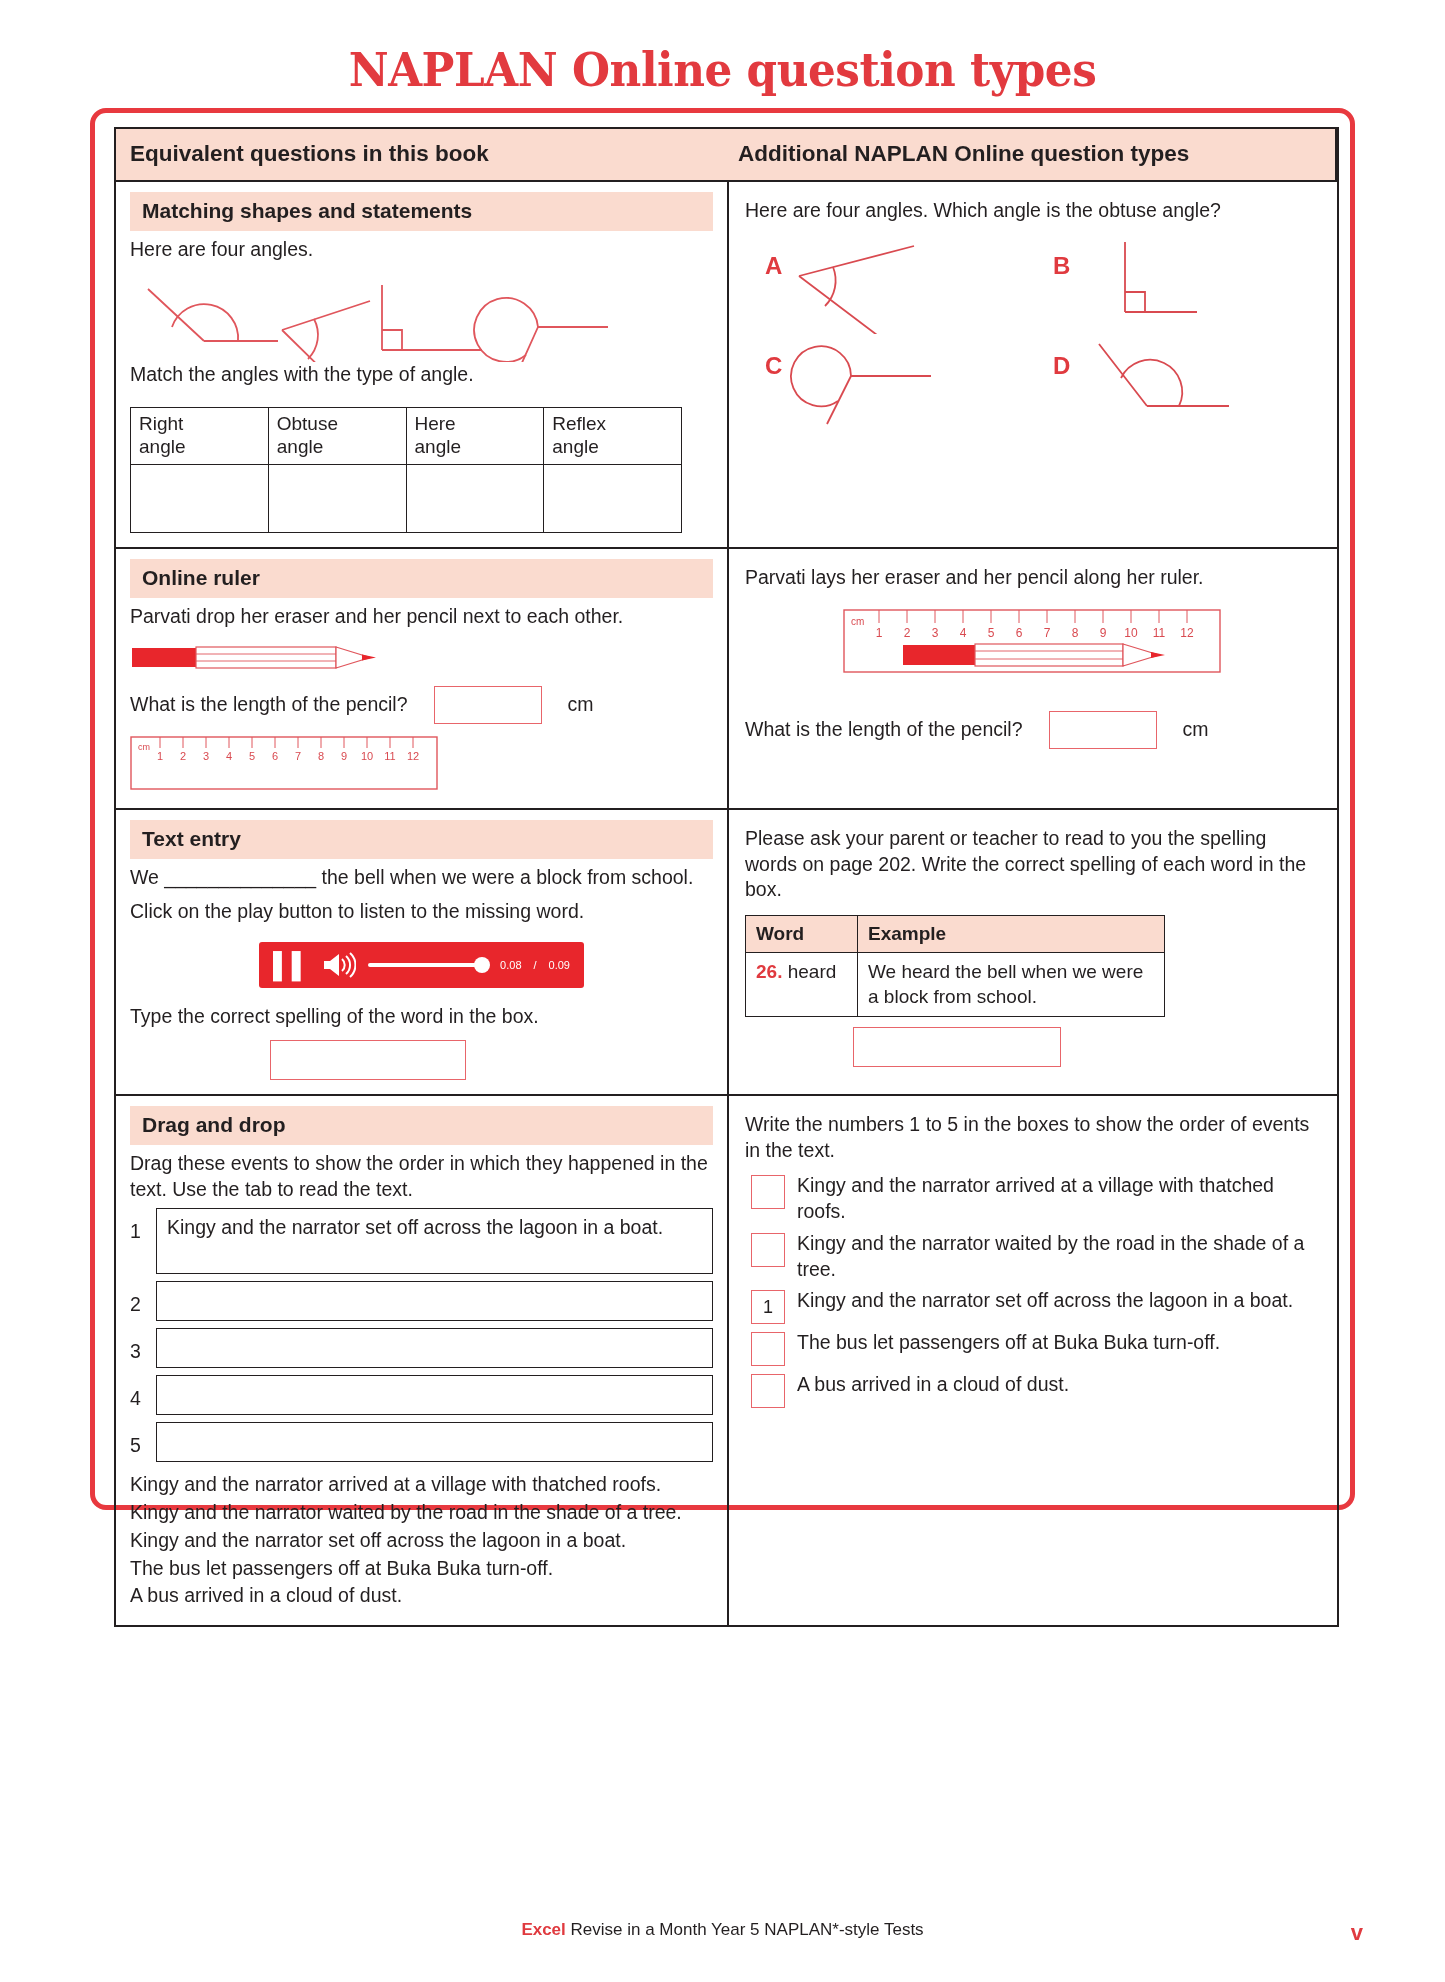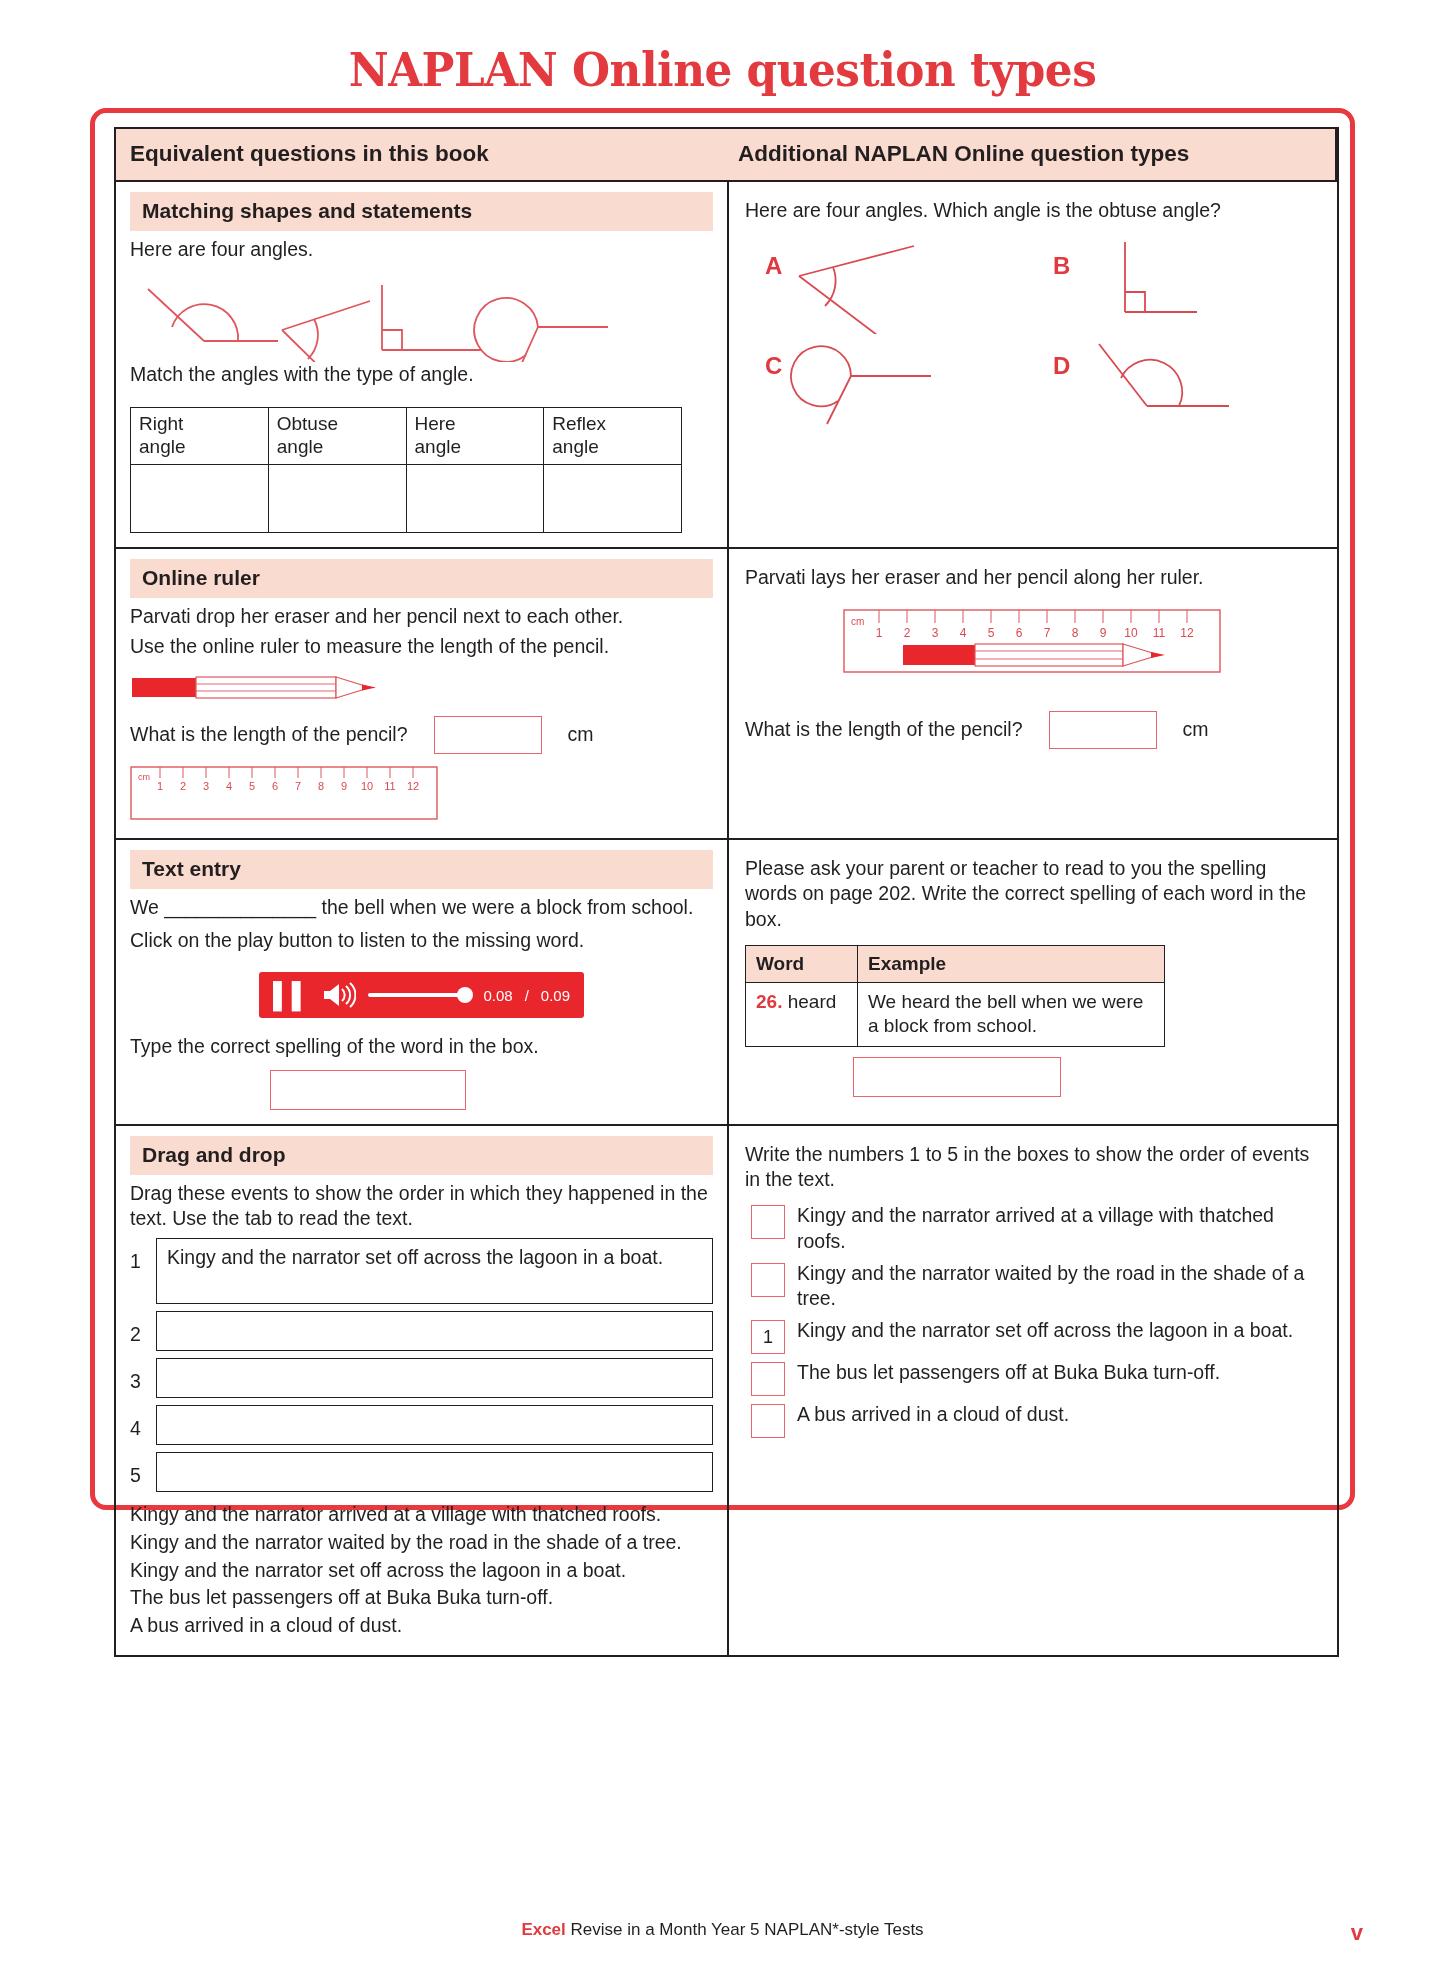--- a/index.html
+++ b/index.html
@@ -80,21 +80,21 @@
   .pencil-wrap { text-align: center; margin: 12px 0 10px 0; }
   .ruler-wrap { text-align: center; margin: 12px 0 2px 0; }
   .player {
     background: #e8262c; border-radius: 3px;
     width: 325px; height: 46px; margin: 18px auto 0 auto;
     display: flex; align-items: center; padding: 0 14px; gap: 12px;
   }
   .player .pause { color:#fff; font-size: 25px; font-weight: bold; letter-spacing:1px; line-height:1; }
   .player .track { flex: 1; height: 4px; background:#fff; border-radius:2px; position: relative; }
   .player .knob { position:absolute; right:-2px; top:-6px; width:16px; height:16px; background:#fff; border-radius:50%; }
-  .player .time { color:#fff; font-size: 15px; white-space: nowrap; }
+  .player .time { color:#fff; font-size: 11px; white-space: nowrap; }
   .text-input-box { border: 1.6px solid #e8656a; width: 196px; height: 40px; margin: 10px 0 0 140px; }
   .text-input-box.r { margin: 10px 0 0 108px; width: 208px; }
   .wordtable { border-collapse: collapse; width: 420px; margin-top: 12px; }
   .wordtable th {
     background: #fadbcf; border: 1.6px solid #231f20; text-align: left;
     font-size: 19px; padding: 7px 10px; color:#231f20;
   }
   .wordtable td { border: 1.6px solid #231f20; font-size: 19px; padding: 7px 10px; line-height:1.3; color:#231f20; vertical-align: top;}
   .wordtable td.num { width: 112px; }
   .wordnum { color: #e03a3f; font-weight: bold; }
@@ -230,21 +230,20 @@
             </div>
           </div>
         </div>
       </div>
     </div>
 
     <div class="body-row">
       <div class="cell-l">
         <div class="sub-banner">Online ruler</div>
         <p class="t">Parvati drop her eraser and her pencil next to each other.</p>
-        <p class="t">Use the online ruler to measure the length of the pencil.</p>
 
         <div class="pencil-wrap">
           <svg width="260" height="34" viewBox="0 0 260 34">
             <rect x="2" y="6" width="64" height="19" fill="#e8262c"></rect>
             <rect x="66" y="5" width="140" height="21" fill="#ffffff" stroke="#e0565c" stroke-width="1.2"></rect>
             <line x1="66" y1="12" x2="206" y2="12" stroke="#e0565c" stroke-width="0.9"></line>
             <line x1="66" y1="19" x2="206" y2="19" stroke="#e0565c" stroke-width="0.9"></line>
             <path d="M206 5 L240 15.5 L206 26 Z" fill="#ffffff" stroke="#e0565c" stroke-width="1.2"></path>
             <path d="M232 12.5 L246 15.5 L232 18.5 Z" fill="#e8262c"></path>
           </svg>

